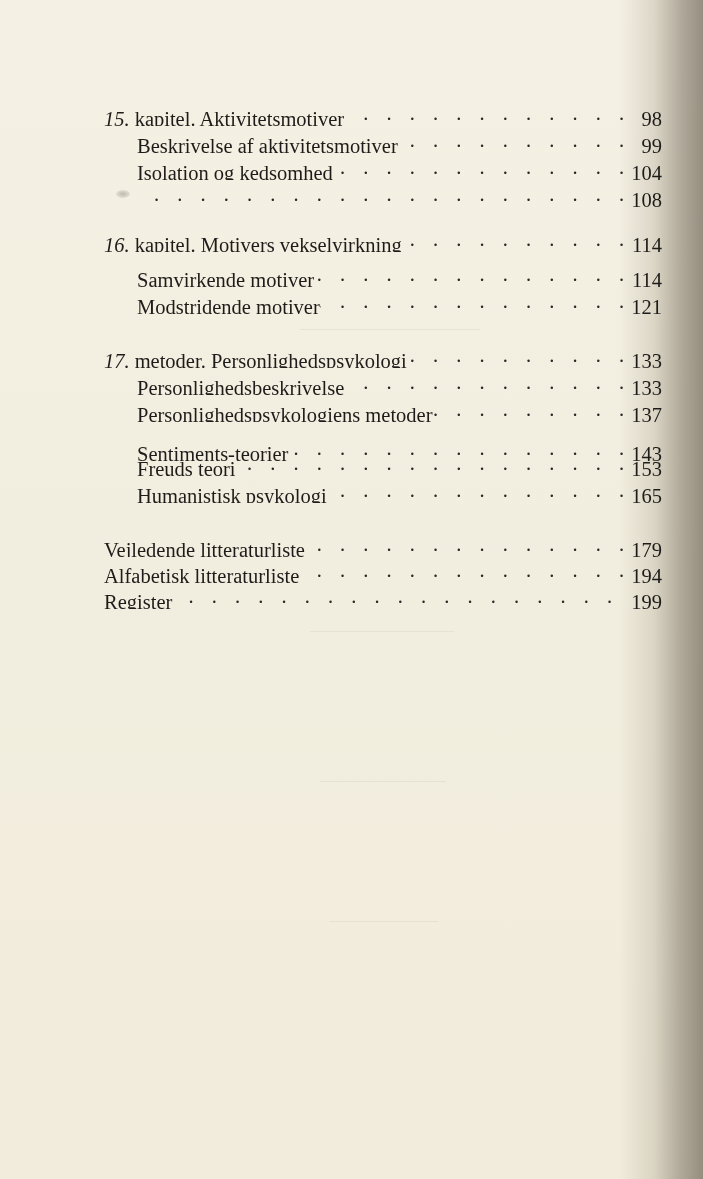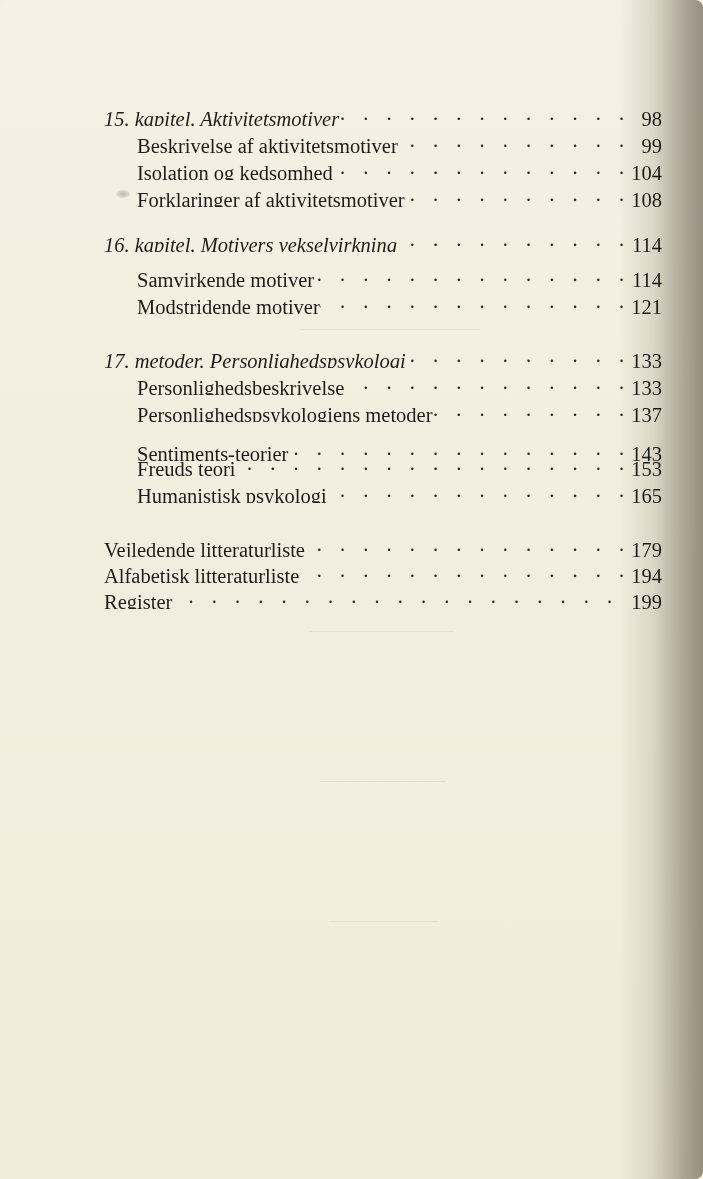--- a/index.html
+++ b/index.html
@@ -14,21 +14,20 @@
       background: #f3efe1;
       font-family: "Liberation Serif", "DejaVu Serif", serif;
       color: #1e1c1a;
     }
     .page {
       position: absolute;
       inset: 0;
       background:
         linear-gradient(to right, rgba(0,0,0,0) 0%, rgba(0,0,0,0) 88%, rgba(150,140,120,0.25) 93%, rgba(120,110,95,0.55) 97%, rgba(110,100,85,0.7) 100%),
         linear-gradient(to bottom, #f4f0e3 0%, #f2eedf 50%, #f1ecdc 100%);
-      border-radius: 8px;
     }
     .toc {
       position: absolute;
       left: 0;
       top: 0;
       width: 703px;
     }
     .entry {
       position: absolute;
       height: 26px;
@@ -36,21 +35,20 @@
       align-items: baseline;
       font-size: 20.5px;
       line-height: 26px;
       white-space: nowrap;
       overflow: hidden;
     }
     .entry .label {
       flex: 0 0 auto;
     }
     .entry .label.italic {
-      font-style: italic;
     }
     .entry .num-prefix {
       font-style: italic;
       margin-right: 5px;
     }
     .entry .leader {
       flex: 1 1 auto;
       overflow: hidden;
       letter-spacing: 0;
       text-align: right;
@@ -111,21 +109,20 @@
       <span class="label">Beskrivelse af aktivitetsmotiver</span>
       <span class="leader"></span>
       <span class="page-num">99</span>
     </div>
     <div class="entry sub" style="top:154px;">
       <span class="label">Isolation og kedsomhed</span>
       <span class="leader"></span>
       <span class="page-num">104</span>
     </div>
     <div class="entry sub" style="top:181px;">
-      <span class="label">Forklaringer af aktivitetsmotiver</span>
       <span class="leader"></span>
       <span class="page-num">108</span>
     </div>
 
     <div class="entry chapter" style="top:226px;">
       <span class="num-prefix">16.</span>
       <span class="label italic">kapitel. Motivers vekselvirkning</span>
       <span class="leader"></span>
       <span class="page-num">114</span>
     </div>

